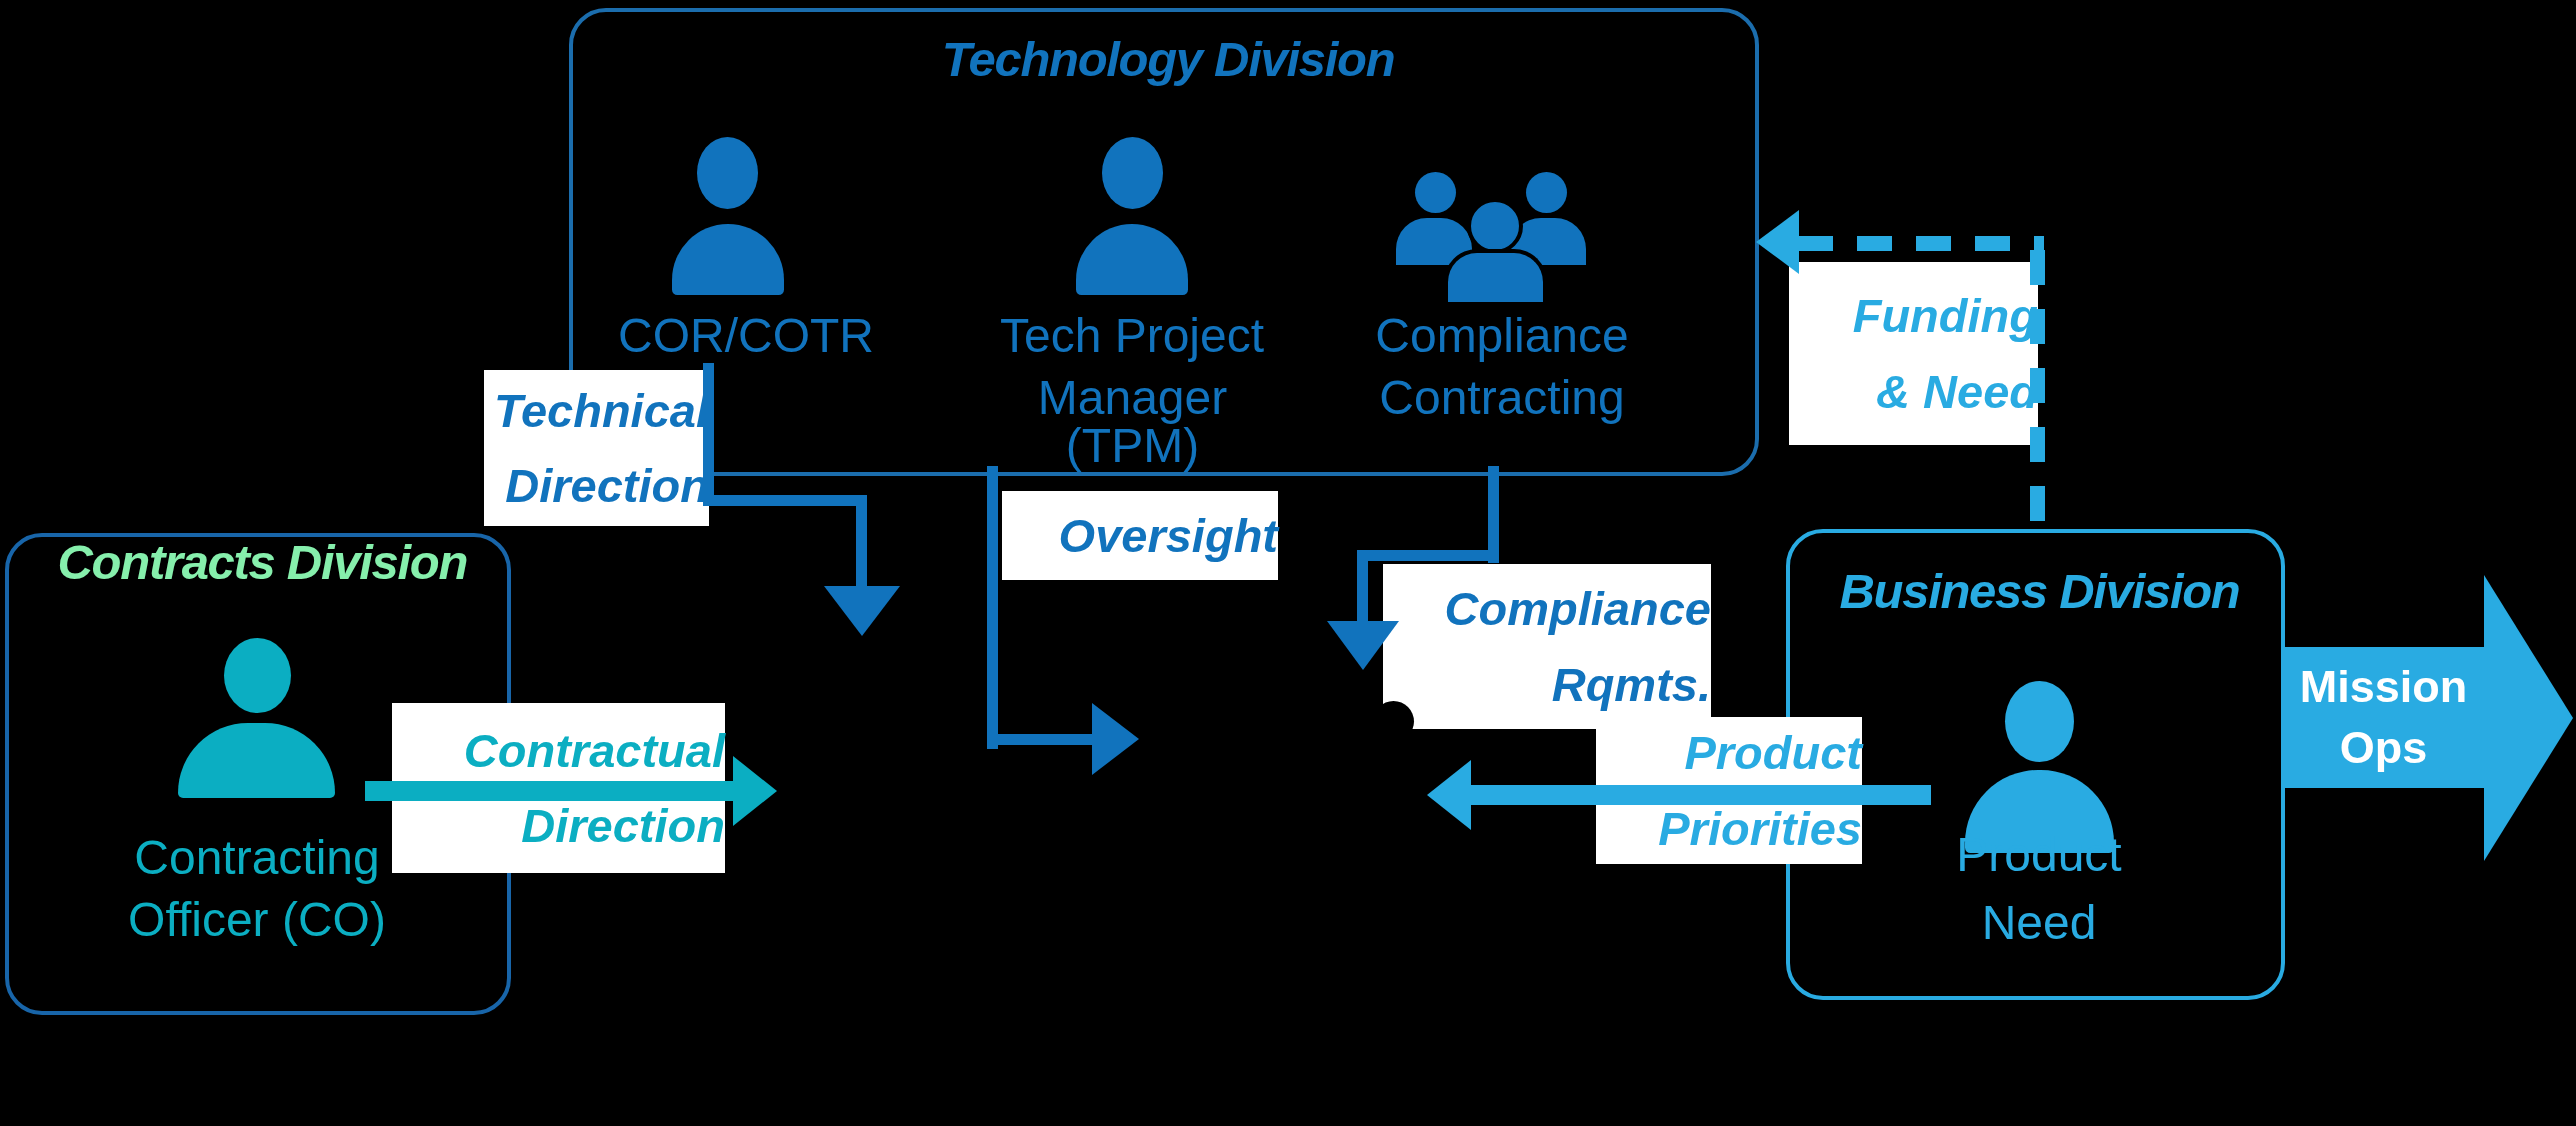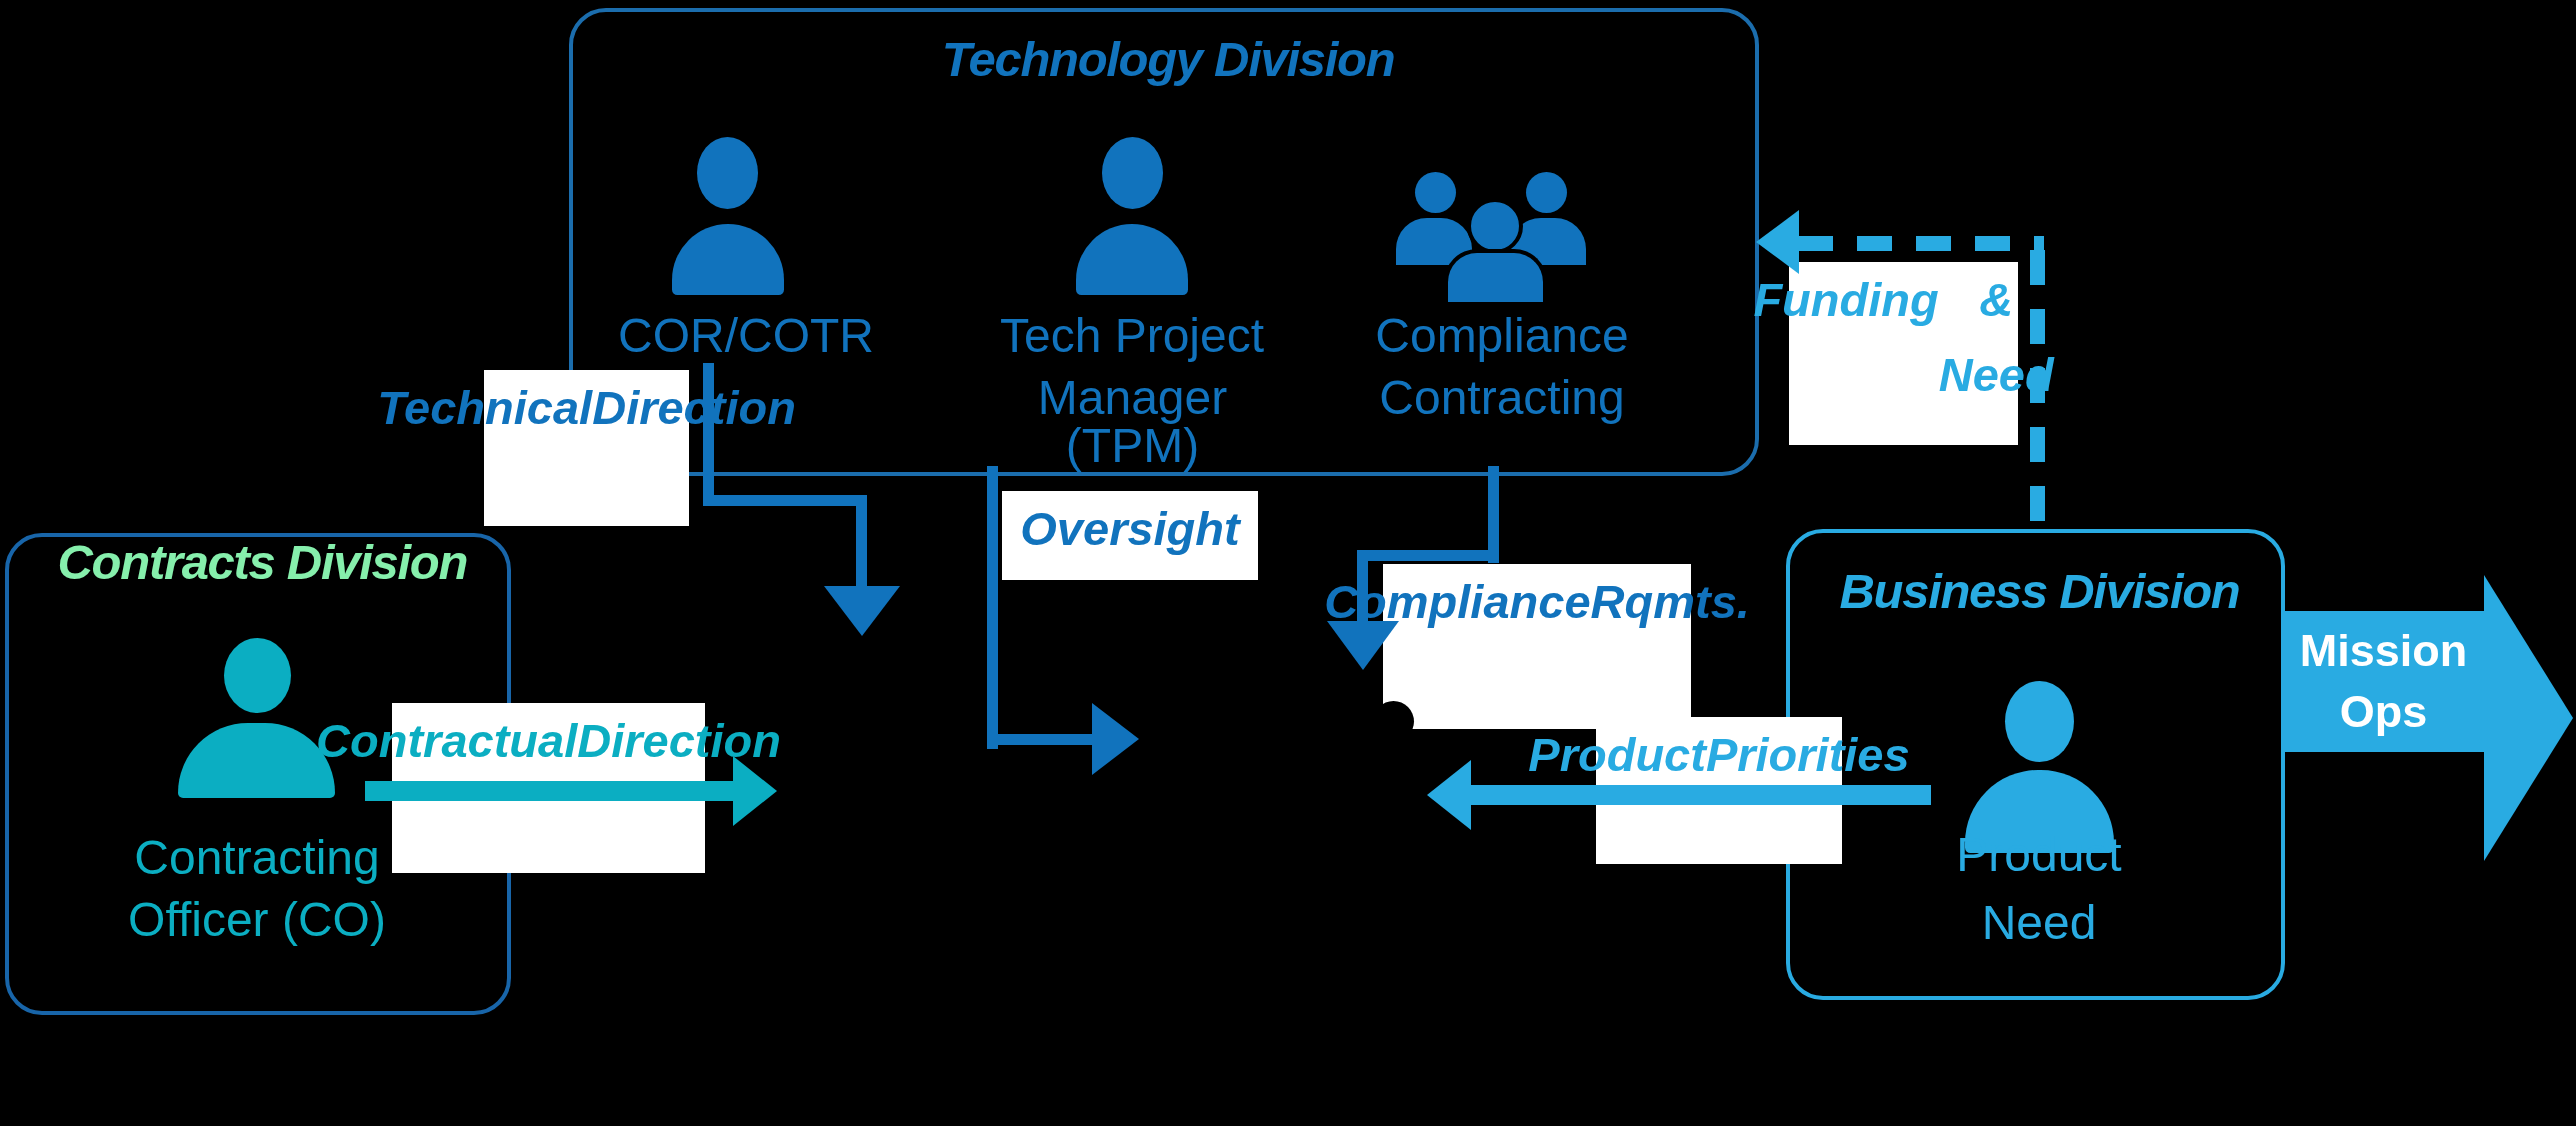--- a/index.html
+++ b/index.html
@@ -8,23 +8,23 @@
   
   .divbox{position:absolute;border-radius:37px;background:transparent;z-index:1;}
   .divtitle{position:absolute;text-align:center;font-size:49px;font-weight:bold;font-style:italic;
             letter-spacing:-1.3px;z-index:2;line-height:1;margin-left:8px;}
   
   .p-head{position:absolute;border-radius:50%;z-index:2;}
   .p-body{position:absolute;z-index:2;}
   
   .role{position:absolute;text-align:center;font-size:48px;line-height:1;z-index:2;}
   
-  .wlabel{position:absolute;background:#fff;z-index:3;display:flex;flex-direction:row;
-          align-items:flex-start;justify-content:center;line-height:1.6;font-size:47px;
-          font-style:italic;font-weight:600;text-align:center;}
+  .wlabel{position:absolute;background:#fff;z-index:3;display:flex;flex-direction:column;
+          align-items:flex-end;justify-content:center;line-height:1.6;font-size:47px;
+          font-style:italic;font-weight:600;text-align:center;padding-left:20px;}
   
   .seg{position:absolute;z-index:4;}
   .tri{position:absolute;width:0;height:0;z-index:4;}
   .dot{position:absolute;border-radius:50%;background:#000;z-index:5;}
   .mission-rect{position:absolute;z-index:2;display:flex;flex-direction:column;align-items:center;
                 justify-content:center;line-height:1.35;font-size:45px;font-weight:600;color:#fff;}
 </style>
 </head>
 <body>
 
@@ -136,21 +136,21 @@
 
   <div>
     <div class="seg" style="left:1798px;top:236px;width:246px;height:14.7px;background:repeating-linear-gradient(90deg,#29ABE2 0 35px,transparent 35px 59px);"></div>
     <div class="seg" style="left:2030px;top:250px;width:14.7px;height:280px;background:repeating-linear-gradient(180deg,#29ABE2 0 35px,transparent 35px 59px);"></div>
     <div class="tri" style="left:1756px;top:210px;border-top:32px solid transparent;border-bottom:32px solid transparent;border-right:43px solid #29ABE2;"></div>
   </div>
 
   <div class="dot" style="left:1373px;top:701px;width:41px;height:41px;"></div>
 
   <div>
-    <div class="mission-rect" style="left:2283px;top:611px;width:201px;height:141px;background:#29ABE2;">
+    <div class="mission-rect" style="left:2283px;top:647px;width:201px;height:141px;background:#29ABE2;">
       <div>Mission</div>
       <div>Ops</div>
     </div>
     <div class="tri" style="left:2484px;top:575px;border-top:143px solid transparent;border-bottom:143px solid transparent;border-left:89px solid #29ABE2;z-index:2;"></div>
   </div>
 
 </div>
 
 
 </body></html>

